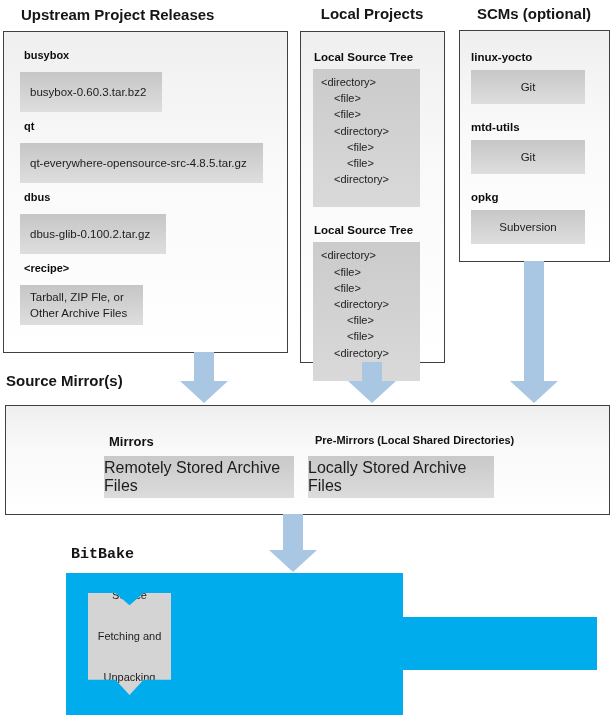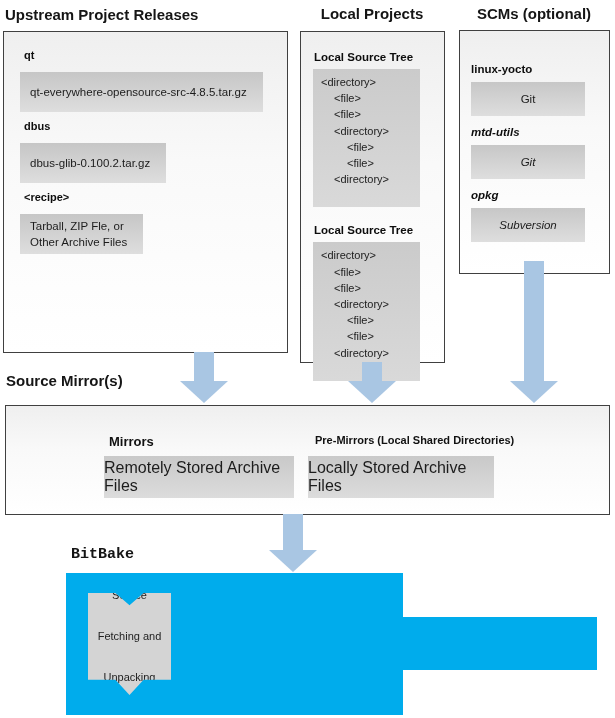--- a/index.html
+++ b/index.html
@@ -1,54 +1,54 @@
 <!DOCTYPE html>
 <html><head>
 <meta charset="utf-8">
 <style>
   html,body { margin:0; padding:0; background:#ffffff; }
   .canvas {
     position:relative; width:615px; height:718px; background:#ffffff;
     font-family:"Liberation Sans", sans-serif; overflow:hidden; color:#111;
   }
   .sec-title { position:absolute; font-size:15px; font-weight:bold; color:#151515; white-space:nowrap; }
-  .t-upstream { left:5px; top:6px; }
+  .t-upstream { left:21px; top:6px; }
   .t-local    { left:300px; top:5px; width:144px; text-align:center; }
   .t-scms     { left:459px; top:5px; width:150px; text-align:center; }
   .t-mirrors  { left:6px;  top:372px; }
   .t-bitbake  { left:71px; top:546px;font-family:Liberation Mono, monospace; }
 
   .panel {
     position:absolute; border:1px solid #404040; box-sizing:content-box;
     background:linear-gradient(180deg,#efefef 0%,#f9f9f9 40%,#ffffff 100%);
   }
   .panel-upstream { left:3px;   top:31px;  width:283px; height:303px; padding-top:17px; }
   .panel-local    { left:300px; top:31px;  width:143px; height:311px; padding-top:19px; }
-  .panel-scms     { left:459px; top:30px;  width:149px; height:210px; padding-top:32px; }
+  .panel-scms     { left:459px; top:30px;  width:149px; height:210px; padding-top:20px; }
   .panel-mirrors  { left:5px;   top:405px; width:603px; height:108px; padding:0; }
 
   
   .pkg { margin-bottom:8px; }
   .pkg-label { font-size:11px; font-weight:bold; margin:0 0 11px 20px; color:#0d0d0d; }
   .file-box {
     display:flex; width:max-content; height:40px; align-items:center;
     margin-left:16px; padding:0 16px 0 10px;
     background:linear-gradient(180deg,#c6c6c6,#dedede);
     font-size:11.5px; color:#1c1c1c; white-space:pre-line; line-height:16px;
   }
 
   
   .tree-label { font-size:11.5px; font-weight:bold; margin:0 0 6px 13px; color:#0d0d0d; }
   .tree-box { margin-left:12px; width:107px; padding:5px 0 20px 0;
     background:linear-gradient(180deg,#cbcbcb,#d9d9d9); }
   .tree-line { font-size:11px; line-height:16.2px; color:#1c1c1c; white-space:nowrap; }
   .tree + .tree { margin-top:17px; }
 
   
-  .scm + .scm { margin-top:10px;font-style:italic; }
+  .scm + .scm { margin-top:17px; }
   .scm-label { font-size:11.5px; font-weight:bold; margin:0 0 7px 11px; color:#0d0d0d; }
   .scm-box {
     margin-left:11px; width:114px; height:34px; display:flex; align-items:center; justify-content:center;
     background:linear-gradient(180deg,#c7c7c7,#dedede); font-size:11.5px; color:#1c1c1c;
   }
 
   
   .mirrors-label    { position:absolute; left:103px; top:28px; font-size:13px; font-weight:bold; }
   .mirrors-box      { position:absolute; left:98px;  top:50px; width:190px; height:42px; }
   .premirrors-label { position:absolute; left:309px; top:28px; font-size:11px; font-weight:bold; }
@@ -82,20 +82,24 @@
 <body>
 
 <div class="canvas">
 
   <div class="sec-title t-upstream">Upstream Project Releases</div>
   <div class="sec-title t-scms">SCMs (optional)</div>
   <div class="sec-title t-local">Local Projects</div>
 
   <div class="panel panel-upstream">
 
+      <div class="pkg">
+        <div class="pkg-label">busybox</div>
+        <div class="file-box">busybox-0.60.3.tar.bz2</div>
+      </div>
 
       <div class="pkg">
         <div class="pkg-label">qt</div>
         <div class="file-box">qt-everywhere-opensource-src-4.8.5.tar.gz</div>
       </div>
 
       <div class="pkg">
         <div class="pkg-label">dbus</div>
         <div class="file-box">dbus-glib-0.100.2.tar.gz</div>
       </div>

